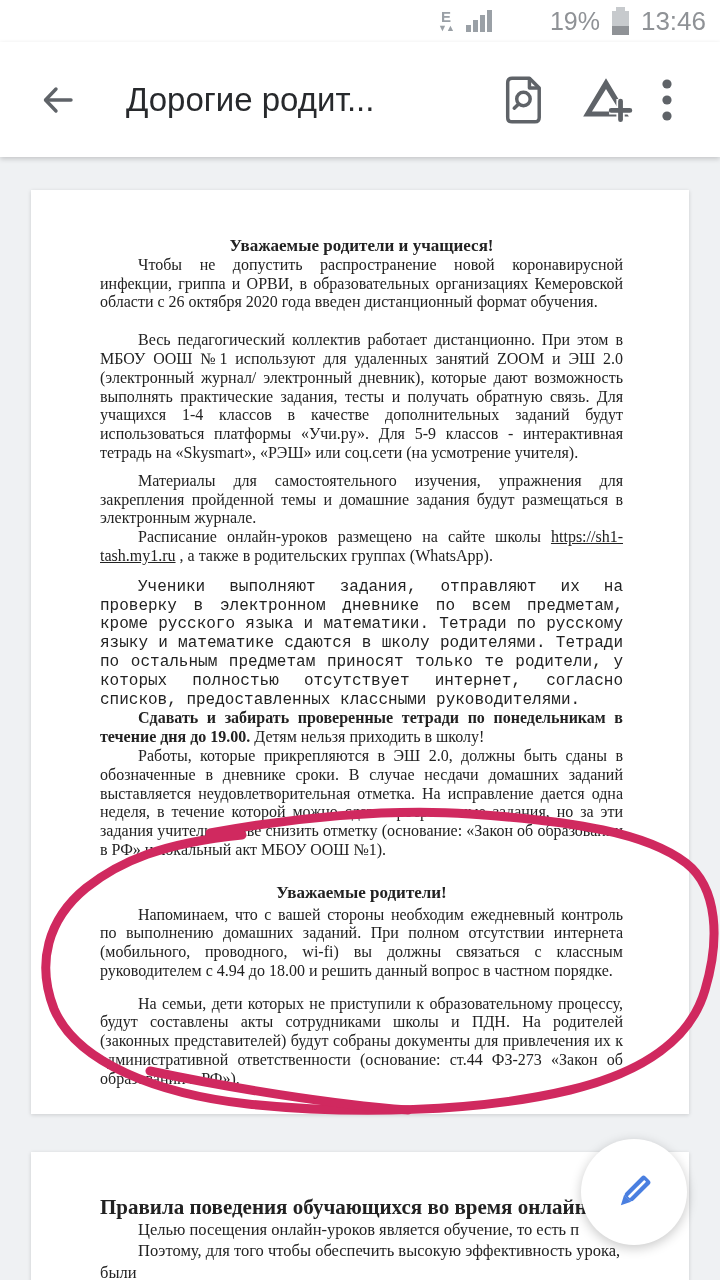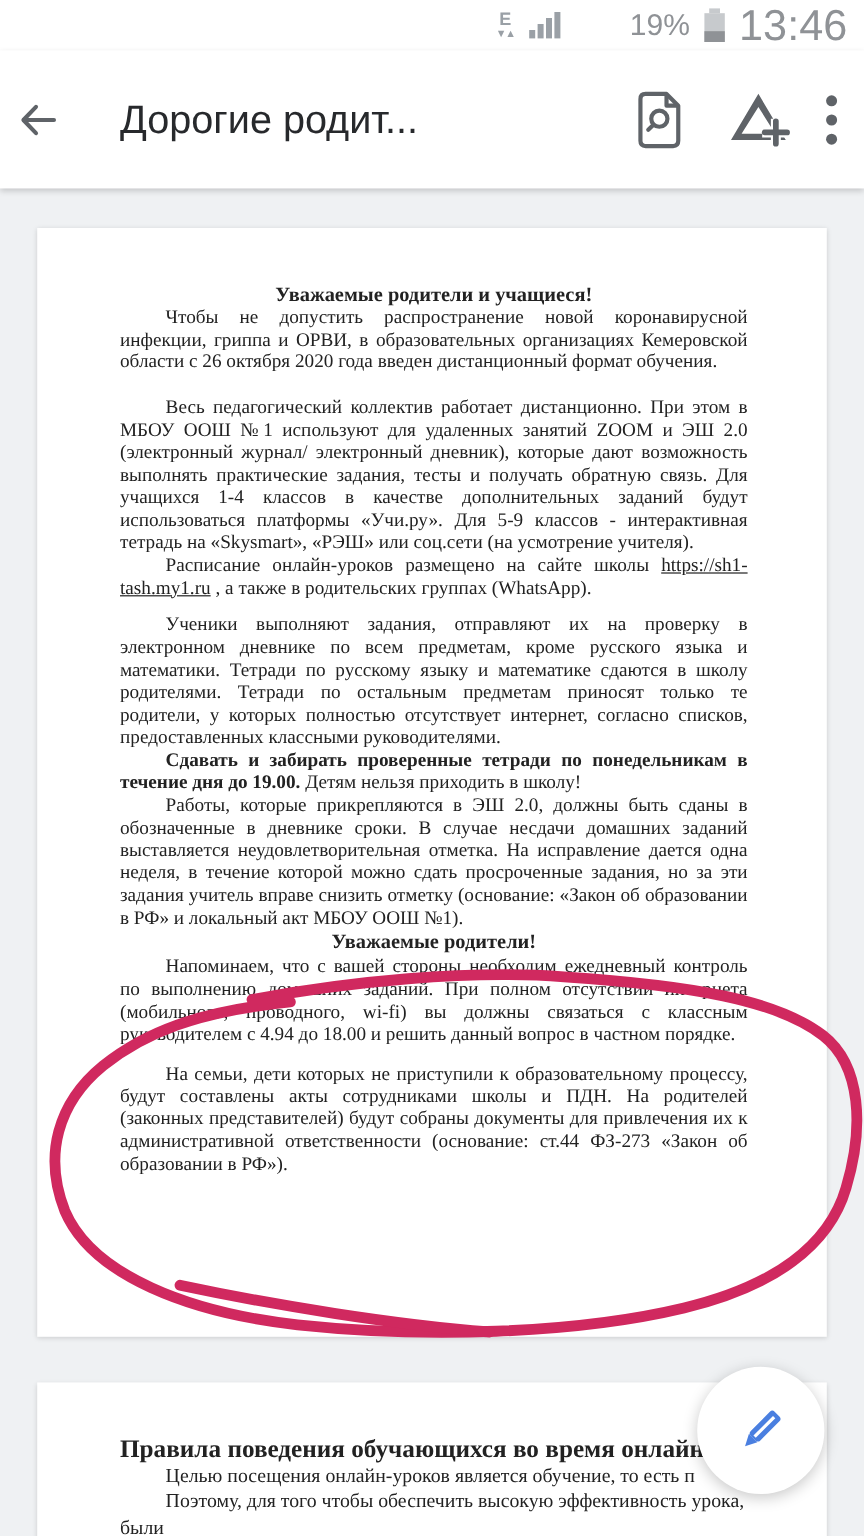--- a/index.html
+++ b/index.html
@@ -13,46 +13,46 @@
   .net-ind { display:flex; flex-direction:column; align-items:center; line-height:1; margin-right:2px; }
   .net-ind .e { font-size:15px; font-weight:bold; color:#9aa0a6; }
   .net-ind .arrows { font-size:9px; color:#9aa0a6; letter-spacing:-1px; }
   .sigbars { display:flex; align-items:flex-end; gap:2px; height:22px; }
   .sigbars i { display:block; width:5px; background:#9aa0a6; }
   .pct { font-size:25px; color:#8f9296;margin-left:48px; }
   .battery { position:relative; width:17px; height:28px; margin:0 2px; }
   .battery .nub { position:absolute; top:0; left:4px; width:9px; height:4px; background:#c7cacd; }
   .battery .body { position:absolute; top:4px; left:0; width:17px; height:24px; background:#c7cacd; }
   .battery .fill { position:absolute; bottom:0; left:0; width:17px; height:9px; background:#8f9296; }
-  .clock { font-size:36px; color:#8f9296; }
+  .clock { font-size:26px; color:#8f9296; }
 
   
   .appbar { position:absolute; top:42px; left:0; right:0; height:115px; background:#fff;
-            display:flex; align-items:center; padding:0 10px;
+            display:flex; align-items:center; padding:0 36px;
             box-shadow:0 2px 5px rgba(0,0,0,0.18); z-index:5; }
   .appbar .back { width:44px; height:44px; display:flex; align-items:center; justify-content:center; }
   .appbar .title { font-size:33px; color:#27292c; margin-left:46px; flex:1;
                    white-space:nowrap; overflow:hidden; }
   .abicon { width:56px; height:56px; display:flex; align-items:center; justify-content:center; margin-left:26px; }
 
   
   .content { position:absolute; top:157px; left:0; right:0; bottom:0; background:#eff1f3; }
   .page { position:absolute; left:31px; width:658px; background:#fff;
           box-shadow:0 1px 4px rgba(0,0,0,0.15);
           font-family:"Liberation Serif", serif; color:#222; }
   .page1 { top:33px; height:924px; padding:47px 66px 15px 69px;
            font-size:16px; line-height:18.8px; }
   .page2 { top:995px; height:170px; padding:45px 66px 0 69px;
            font-size:16.5px; line-height:21.5px; }
   .p { text-align:justify; text-indent:38px; }
   .h-center { text-align:center; font-weight:bold; font-size:17px; }
   .mt-lg { margin-top:19px; }
-  .mt-md { margin-top:12px; }
+  .mt-md { margin-top:12px;font-family:Liberation Mono, monospace; }
   .mt-sm { margin-top:9px; }
-  .h2gap { margin-bottom:3px; }
+  .h2gap { margin-top:24px; margin-bottom:3px; }
   .mt-p9 { margin-top:14px; }
   .doclink { text-decoration:underline; }
   .b { font-weight:bold; }
   .pg2-h { font-weight:bold; font-size:21px; }
   .pg2-line1 { text-indent:38px; }
 
   
   .anno { position:absolute; top:0; left:0; width:720px; height:1123px; pointer-events:none; z-index:6; }
 
   
@@ -121,20 +121,21 @@
     </svg>
   </div>
 </div>
 
 <div class="content">
 
   <div class="page page1">
     <div class="h-center">Уважаемые родители и учащиеся!</div>
     <p class="p">Чтобы не допустить распространение новой коронавирусной инфекции, гриппа и ОРВИ, в образовательных организациях Кемеровской области с 26 октября 2020 года введен дистанционный формат обучения.</p>
     <p class="p mt-lg">Весь педагогический коллектив работает дистанционно. При этом в МБОУ ООШ №1 используют для удаленных занятий ZOOM и ЭШ 2.0 (электронный журнал/ электронный дневник), которые дают возможность выполнять практические задания, тесты и получать обратную связь. Для учащихся  1-4 классов в качестве дополнительных заданий будут использоваться платформы «Учи.ру». Для 5-9 классов - интерактивная тетрадь на «Skysmart», «РЭШ» или соц.сети (на усмотрение учителя).</p>
+    <p class="p mt-sm">Материалы для самостоятельного изучения, упражнения для закрепления пройденной темы и домашние задания будут размещаться в электронным журнале.</p>
     <p class="p"><span>Расписание онлайн-уроков размещено на сайте школы </span><span class="doclink">https://sh1-tash.my1.ru</span><span> , а также в родительских группах (WhatsApp).</span></p>
     <p class="p mt-md">Ученики выполняют задания, отправляют их на проверку в электронном дневнике по всем предметам, кроме русского языка и математики. Тетради по русскому языку и математике сдаются в школу родителями. Тетради по остальным предметам приносят только те родители, у которых полностью отсутствует интернет, согласно списков, предоставленных классными руководителями.</p>
     <p class="p"><span class="b">Сдавать и забирать проверенные тетради по понедельникам в течение дня до 19.00.</span><span> Детям нельзя приходить в школу!</span></p>
     <p class="p">Работы, которые прикрепляются в ЭШ 2.0, должны быть сданы в обозначенные в дневнике сроки. В случае несдачи домашних заданий выставляется неудовлетворительная отметка. На исправление дается одна неделя, в течение которой можно сдать просроченные задания, но за эти задания учитель вправе снизить отметку (основание: «Закон об образовании в РФ» и локальный акт МБОУ ООШ №1).</p>
     <div class="h-center h2gap">Уважаемые  родители!</div>
     <p class="p">Напоминаем, что с вашей стороны необходим ежедневный контроль по выполнению домашних заданий. При полном отсутствии интернета (мобильного, проводного, wi-fi) вы должны связаться с классным руководителем с 4.94 до 18.00 и решить данный вопрос в частном порядке.</p>
     <p class="p mt-p9">На семьи, дети которых не приступили к образовательному процессу, будут составлены акты сотрудниками школы и ПДН. На родителей (законных представителей) будут собраны документы для привлечения их к административной ответственности (основание: ст.44 ФЗ-273 «Закон об образовании в РФ»).</p>
   </div>
 
   <div class="page page2">

